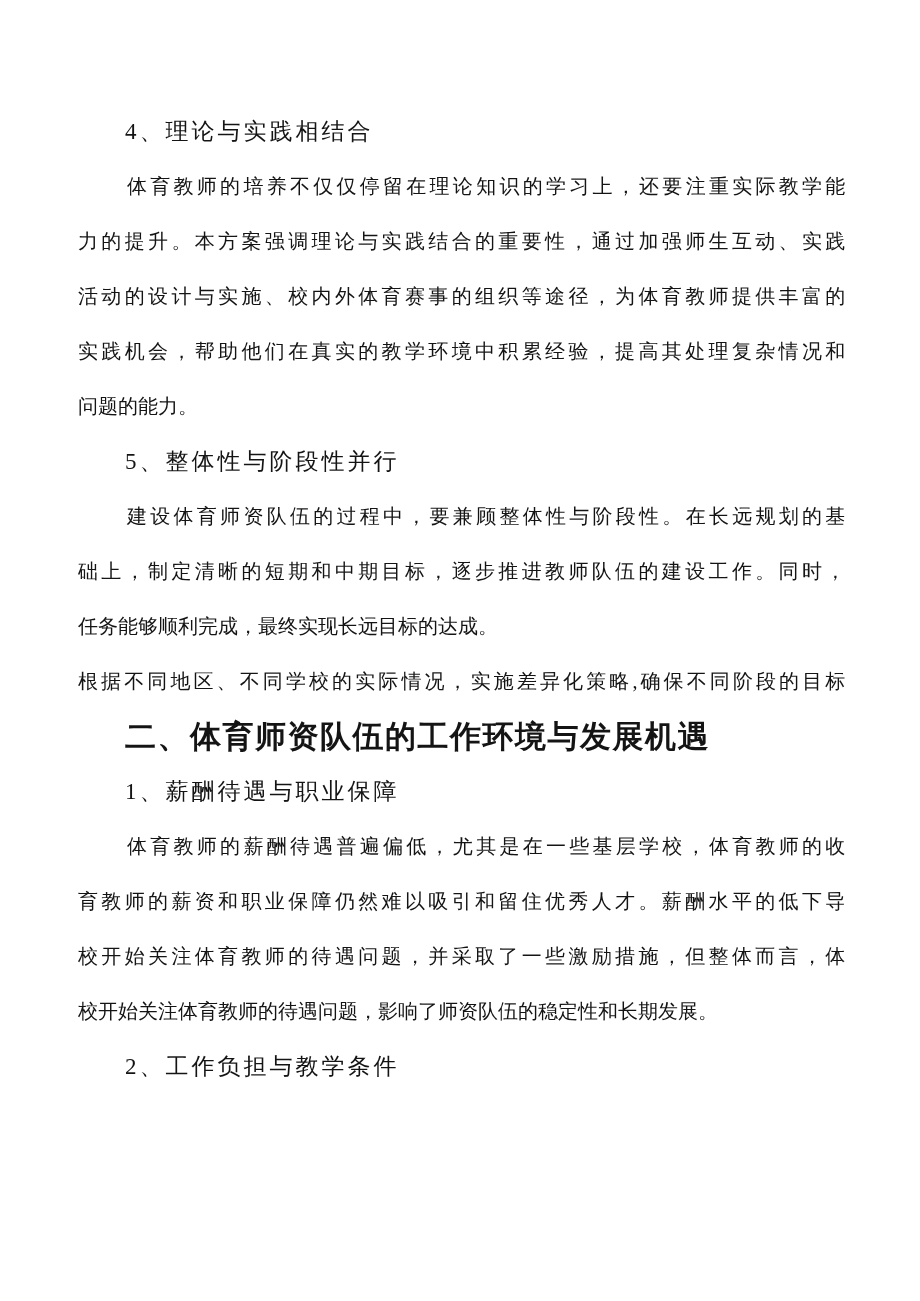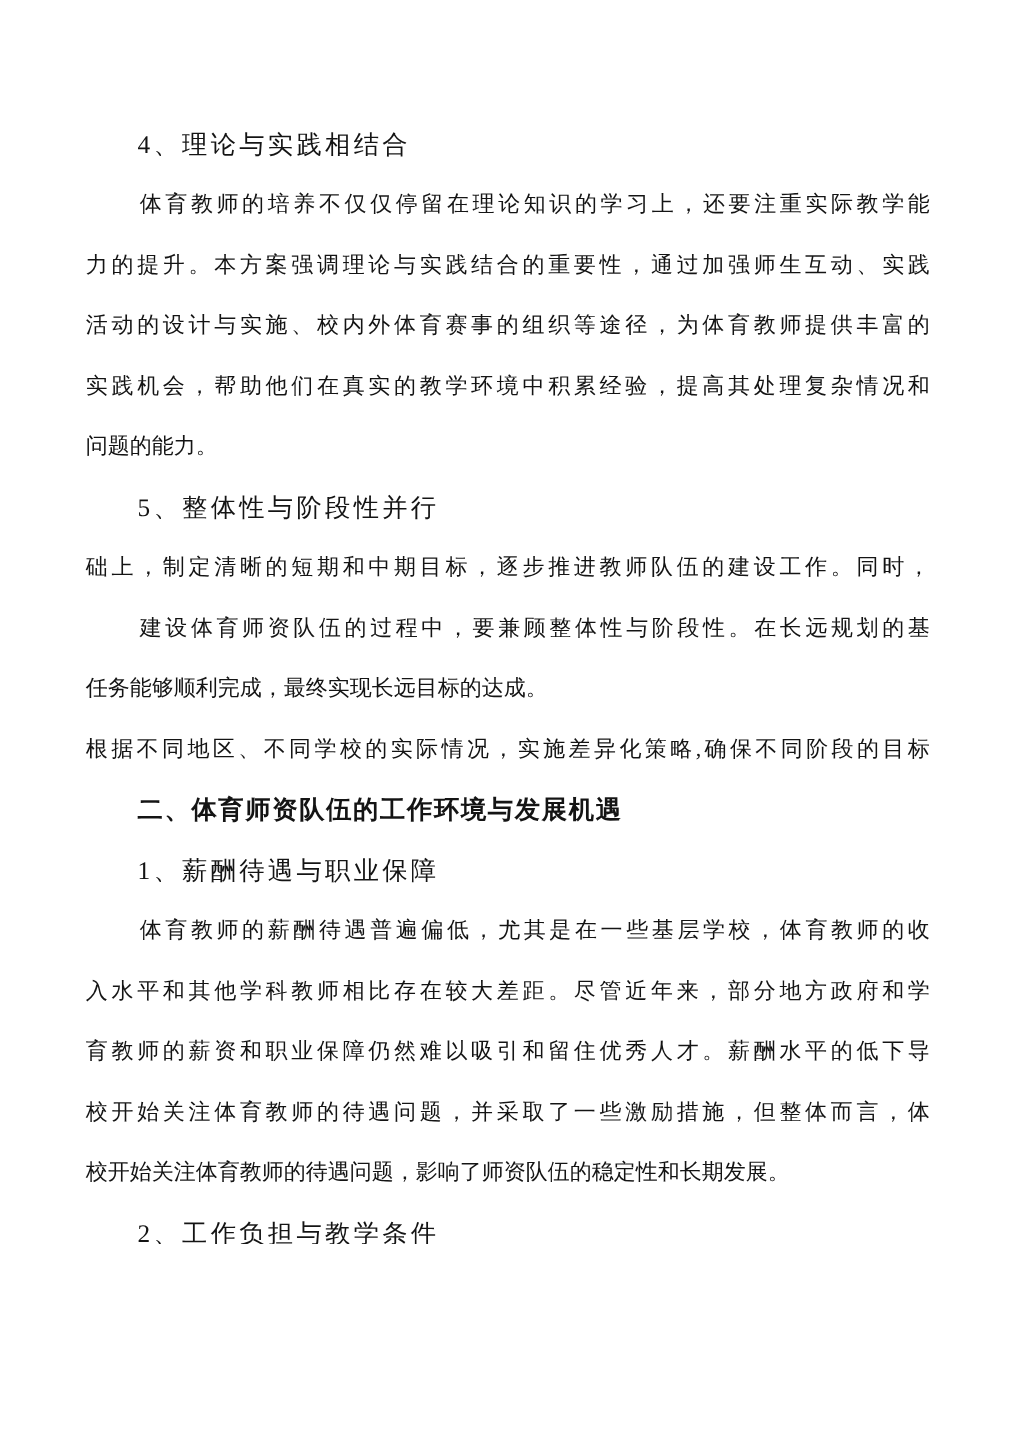--- a/index.html
+++ b/index.html
@@ -43,21 +43,21 @@
   }
   .subheading {
     font-size: 23px;
     line-height: 55px;
     letter-spacing: 3px;
     text-indent: 47px;
     margin-top: 6px;
     margin-bottom: 6px;
   }
   .section-heading {
-    font-size: 23px;
+    font-size: 31px;
     line-height: 55px;
     font-weight: bold;
     letter-spacing: 1.5px;
     text-indent: 47px;
     margin-top: 12px;
     margin-bottom: 6px;
   }
 </style>
 </head>
 <body>
@@ -71,33 +71,32 @@
       <div class="body-line first-line">体育教师的培养不仅仅停留在理论知识的学习上，还要注重实际教学能</div>
       <div class="body-line">力的提升。本方案强调理论与实践结合的重要性，通过加强师生互动、实践</div>
       <div class="body-line">活动的设计与实施、校内外体育赛事的组织等途径，为体育教师提供丰富的</div>
       <div class="body-line">实践机会，帮助他们在真实的教学环境中积累经验，提高其处理复杂情况和</div>
       <div class="body-line last-line">问题的能力。</div>
     </div>
 
     <div class="subheading">5、整体性与阶段性并行</div>
 
     <div>
+      <div class="body-line first-line">建设体育师资队伍的过程中，要兼顾整体性与阶段性。在长远规划的基</div>
       <div class="body-line">础上，制定清晰的短期和中期目标，逐步推进教师队伍的建设工作。同时，</div>
-      <div class="body-line first-line">建设体育师资队伍的过程中，要兼顾整体性与阶段性。在长远规划的基</div>
       <div class="body-line last-line">任务能够顺利完成，最终实现长远目标的达成。</div>
       <div class="body-line">根据不同地区、不同学校的实际情况，实施差异化策略,确保不同阶段的目标</div>
     </div>
 
     <div class="section-heading">二、体育师资队伍的工作环境与发展机遇</div>
 
     <div class="subheading">1、薪酬待遇与职业保障</div>
 
     <div>
       <div class="body-line first-line">体育教师的薪酬待遇普遍偏低，尤其是在一些基层学校，体育教师的收</div>
-      <div class="body-line">入水平和其他学科教师相比存在较大差距。尽管近年来，部分地方政府和学</div>
       <div class="body-line">育教师的薪资和职业保障仍然难以吸引和留住优秀人才。薪酬水平的低下导</div>
       <div class="body-line">校开始关注体育教师的待遇问题，并采取了一些激励措施，但整体而言，体</div>
       <div class="body-line last-line">校开始关注体育教师的待遇问题，影响了师资队伍的稳定性和长期发展。</div>
     </div>
 
     <div class="subheading">2、工作负担与教学条件</div>
 
   </div>
 </div>
 

